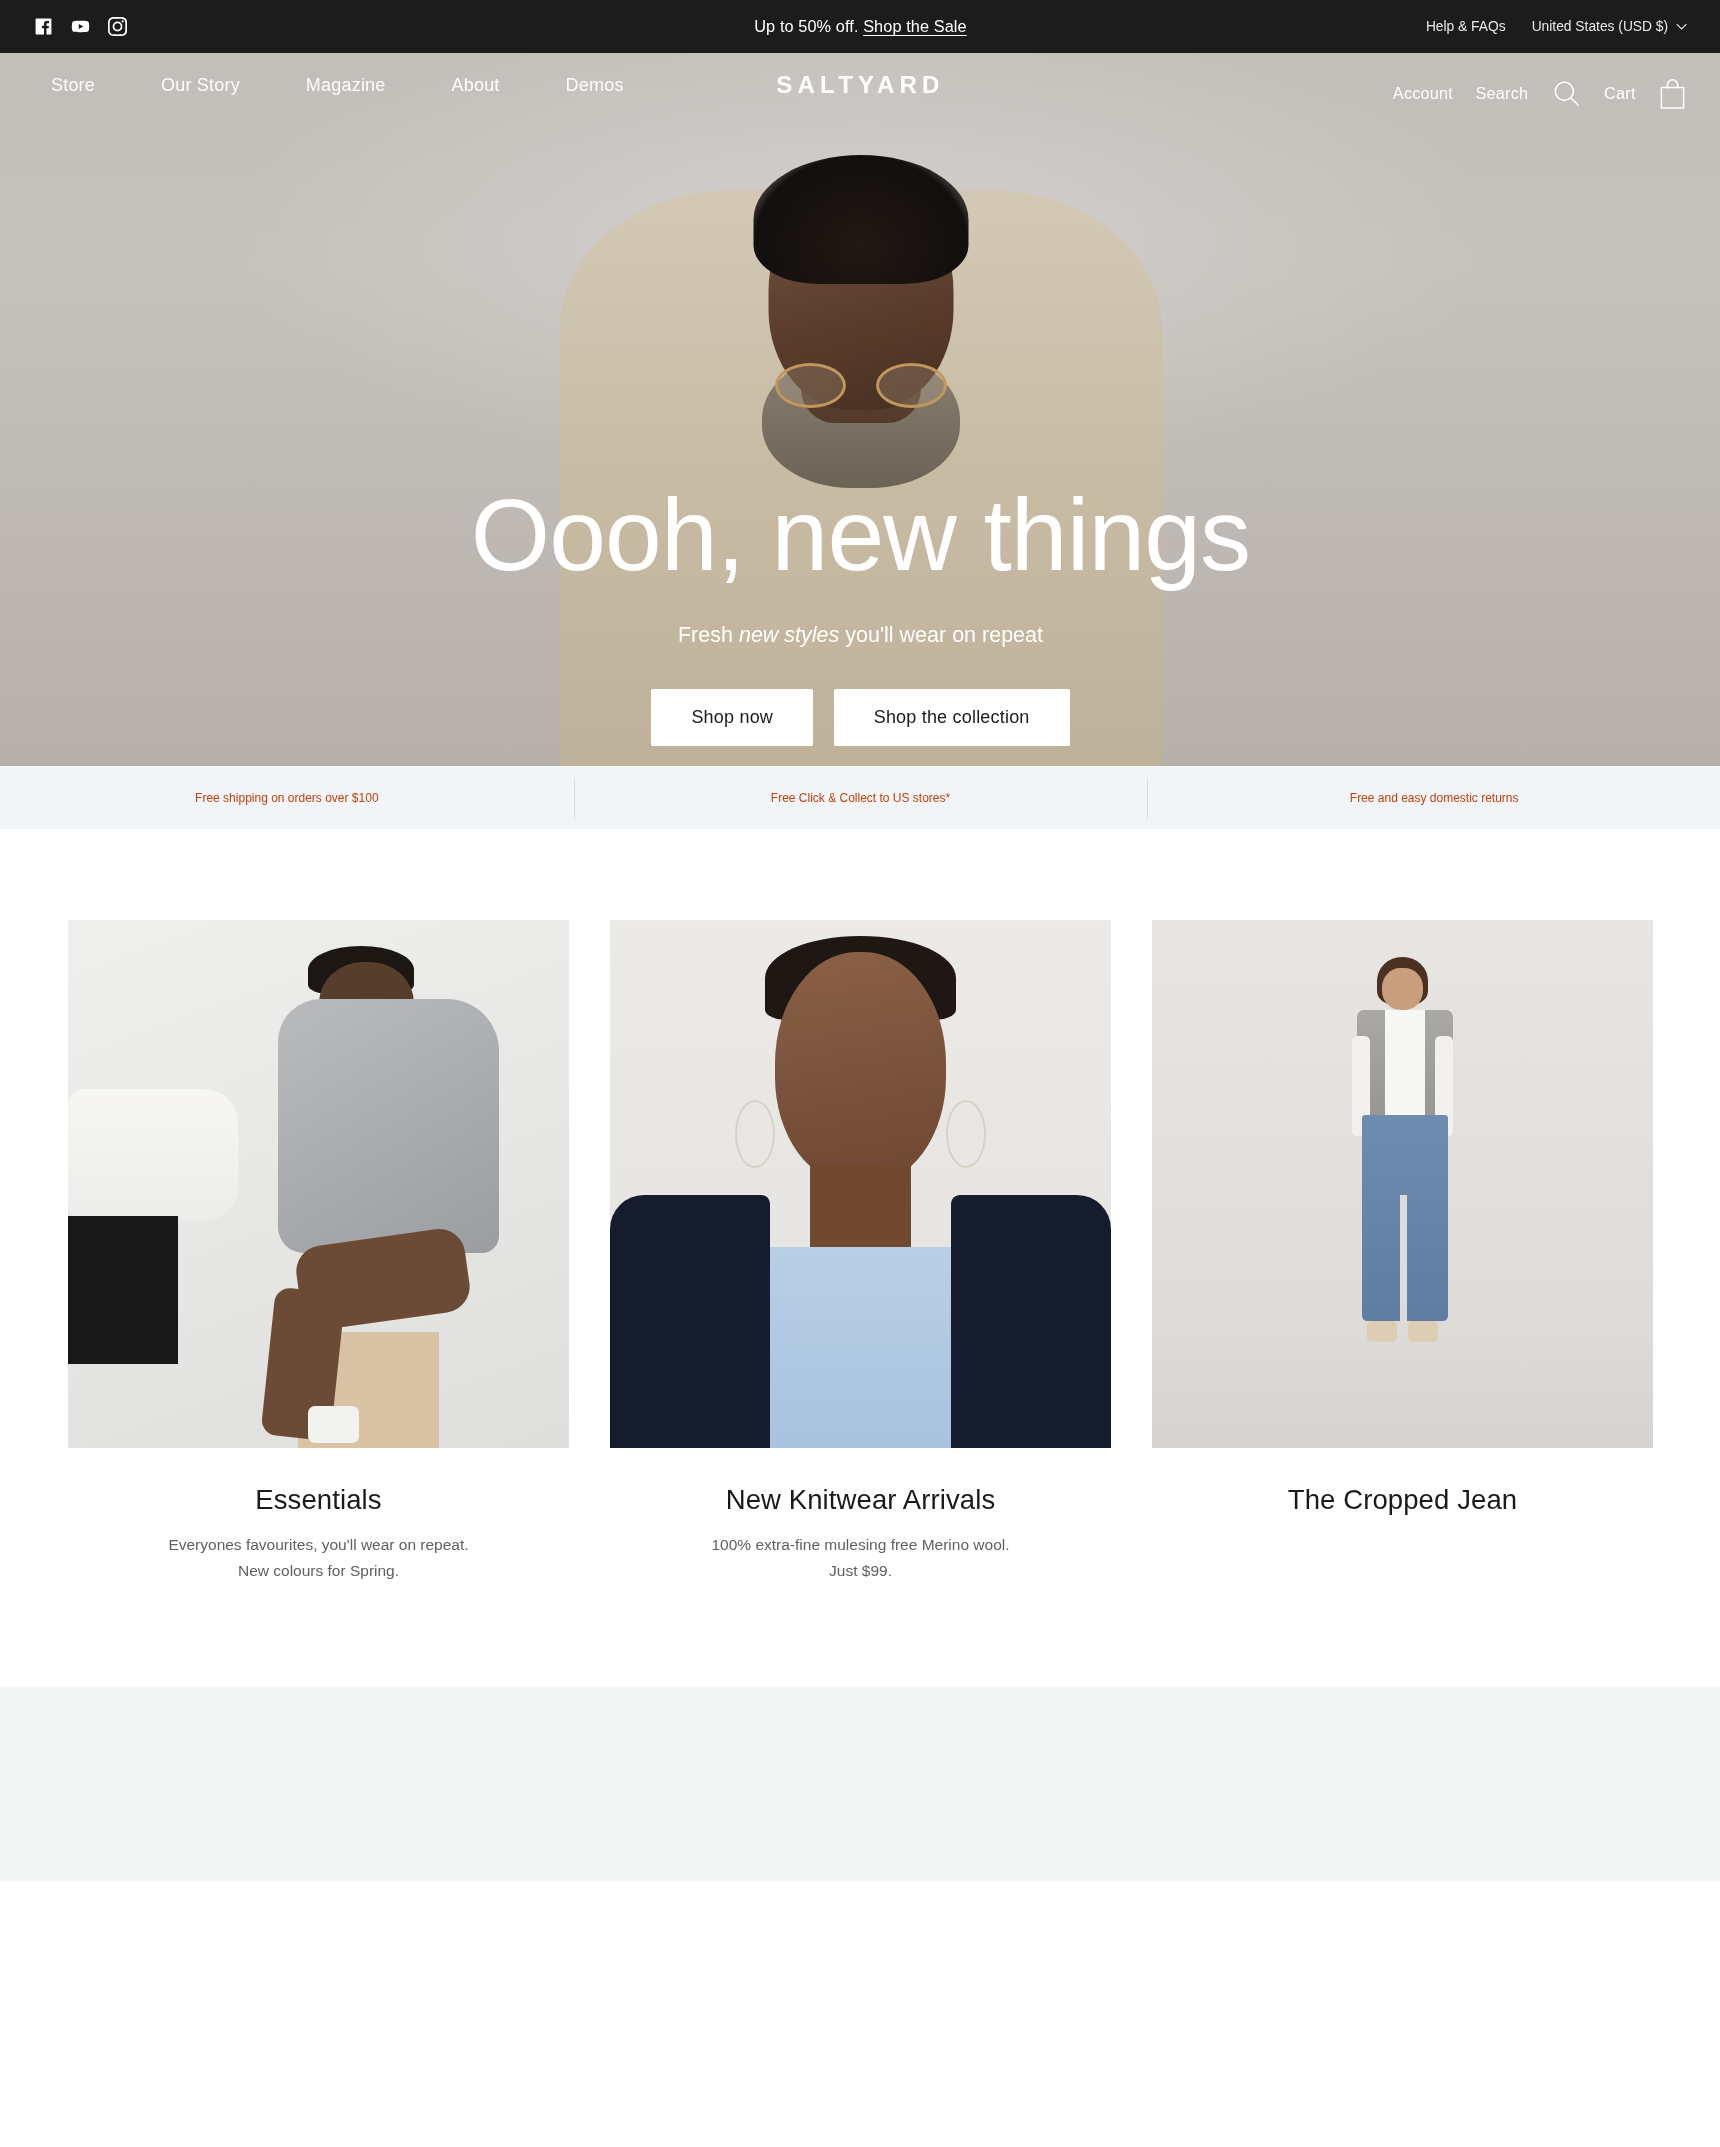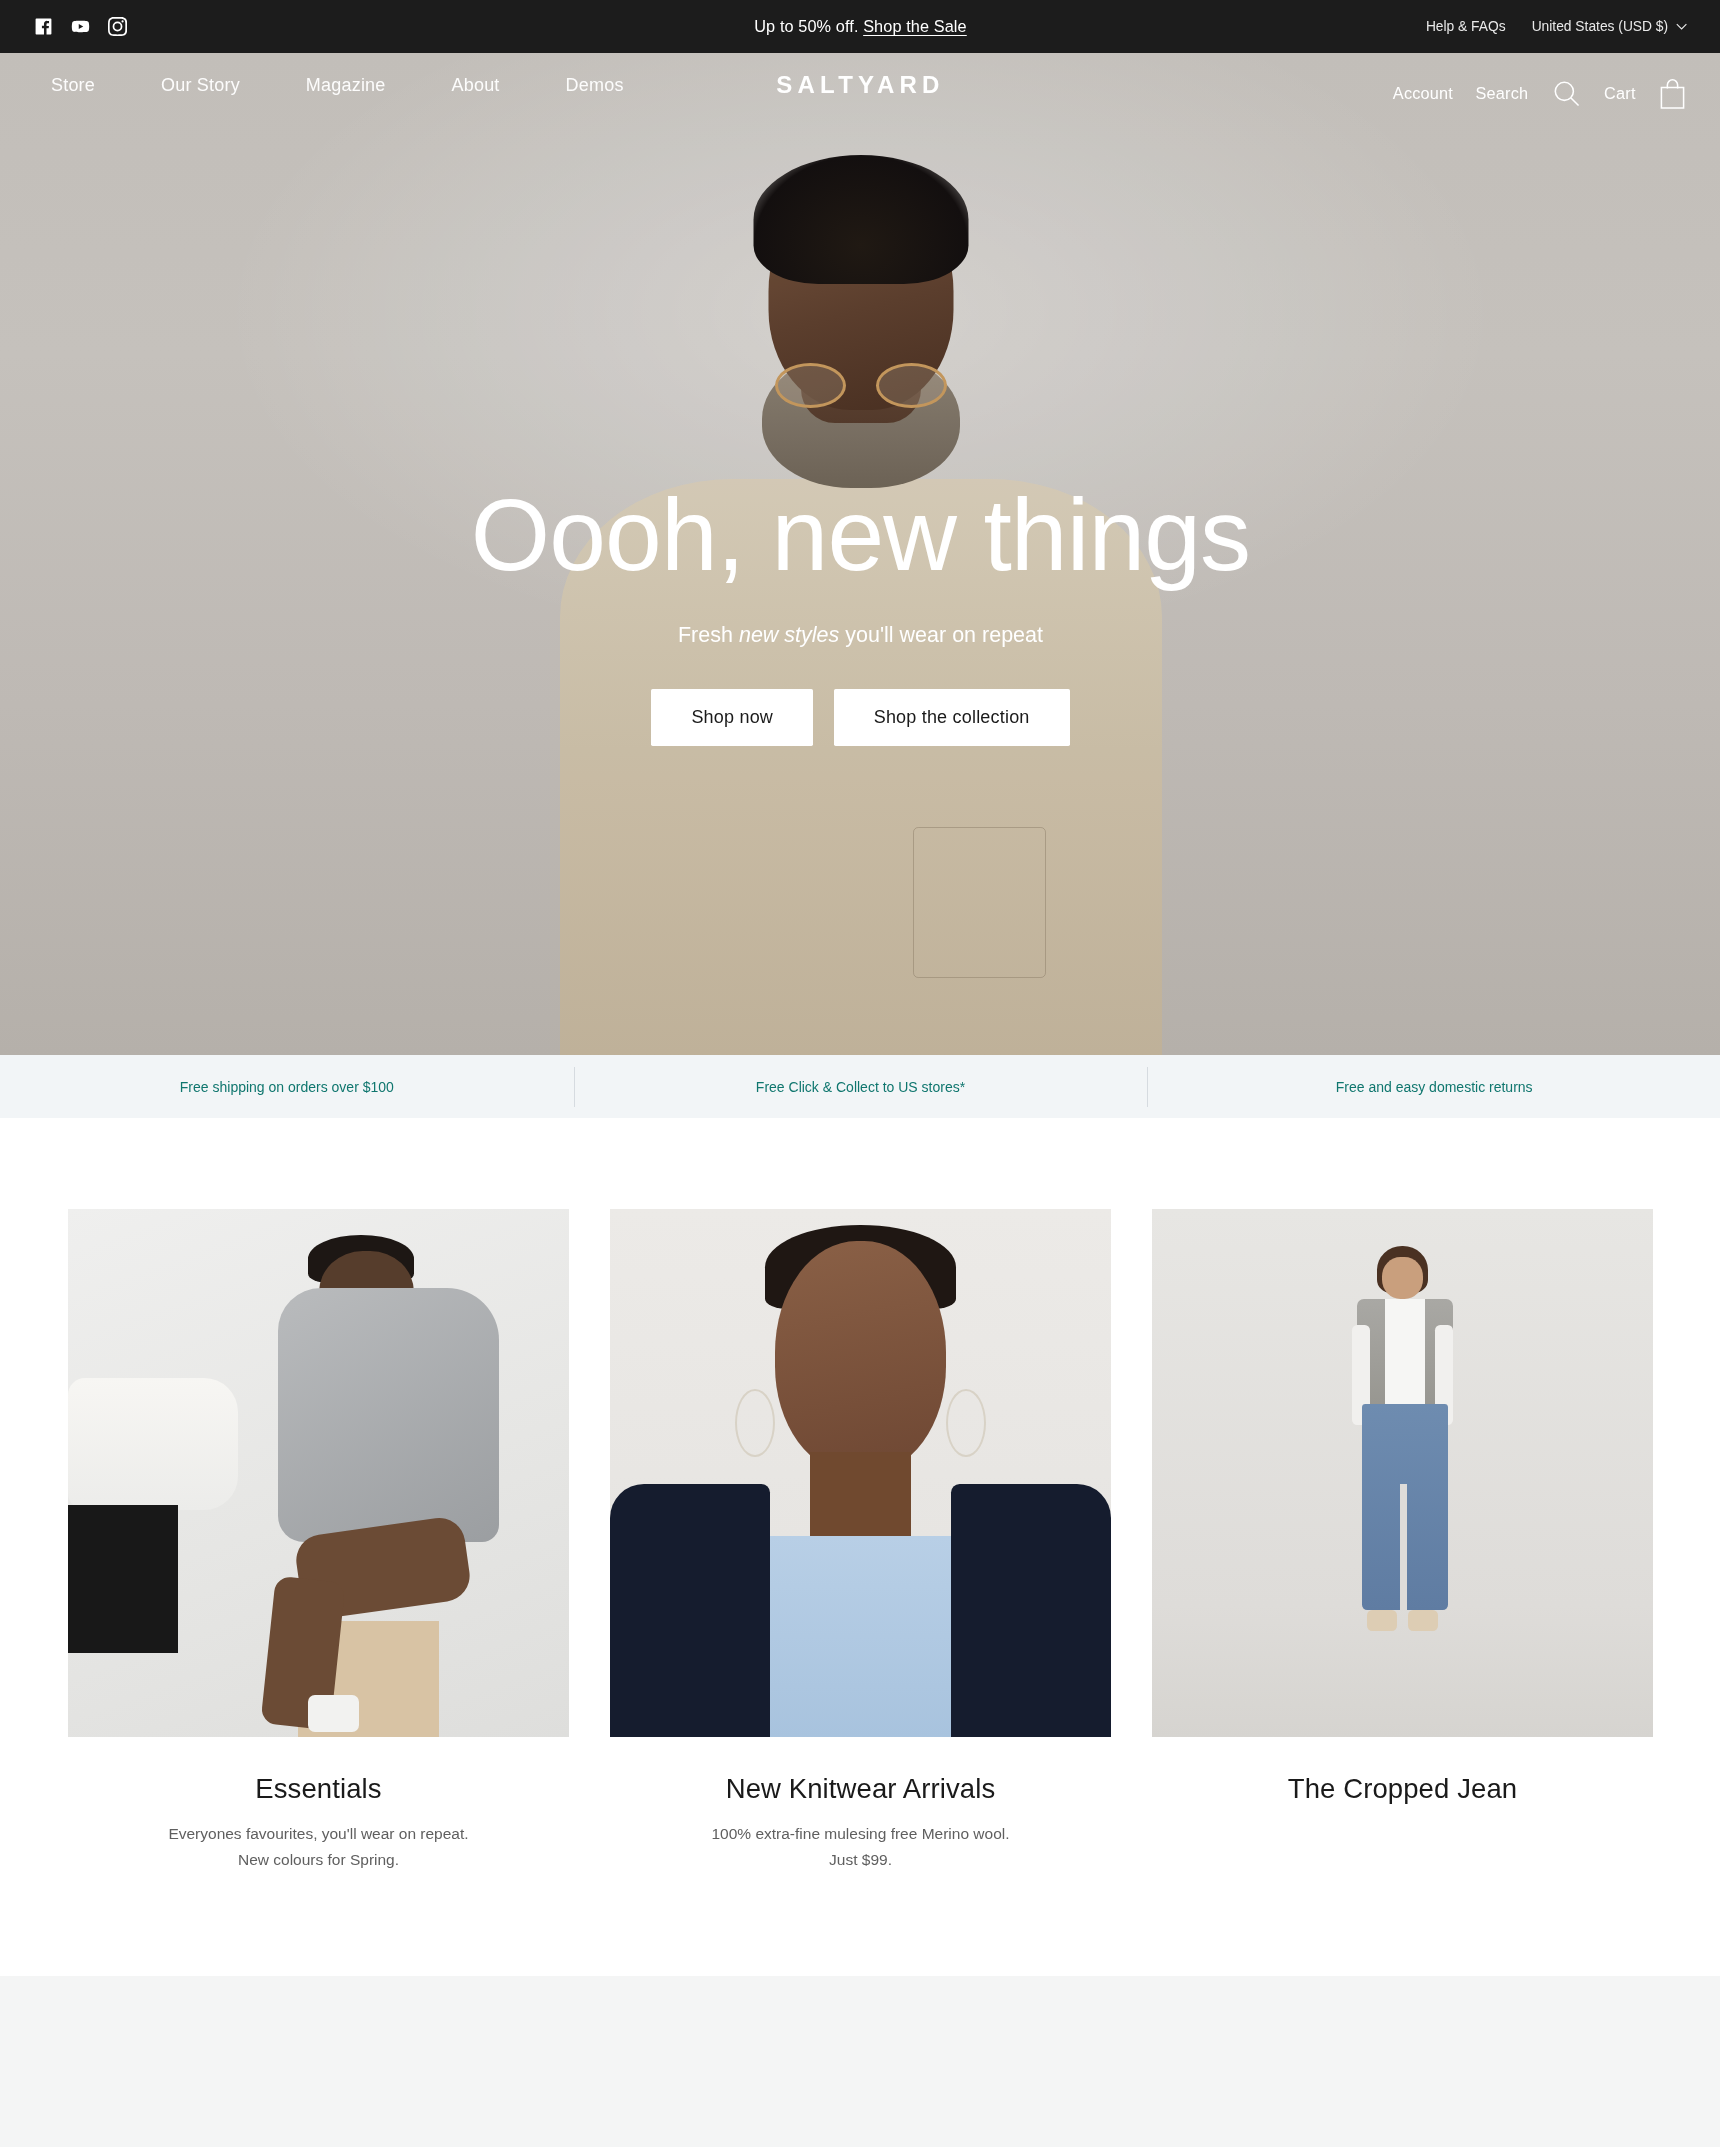--- a/index.html
+++ b/index.html
@@ -47,21 +47,21 @@
     color: #e9e9e9;
     z-index: 2;
   }
   .announce-right a { color: #e9e9e9; text-decoration: none; }
   .locale { display: flex; align-items: center; gap: 7.7px; cursor: pointer; }
   .chev { width: 11.2px; height: 6.9px; display: block; }
 
   
   .hero {
     position: relative;
-    height: 1002px;
+    height: 713px;
     overflow: hidden;
     background: #bdb9b4;
     text-decoration: underline;
   }
   
   .hero-photo {
     position: absolute; inset: 0;
     background:
       radial-gradient(ellipse 60% 55% at 50% 26%, rgba(255,255,255,0.30) 0%, rgba(255,255,255,0) 62%),
       linear-gradient(180deg, #c6c2bd 0%, #c9c5c0 30%, #c2bdb8 65%, #b9b4ae 100%);
@@ -224,22 +224,22 @@
   
   .benefits {
     height: 63px;
     background: #f2f5f7;
     display: flex;
     align-items: center;
   }
   .benefit {
     flex: 1;
     text-align: center;
-    font-size: 14px;
-    color: #0f766e;
+    font-size: 12px;
+    color: #c2410c;
     position: relative;
   }
   .benefit + .benefit::before {
     content: "";
     position: absolute;
     left: 0; top: -12px;
     width: 0.9px; height: 40px;
     background: #d6dbe0;
   }
 

